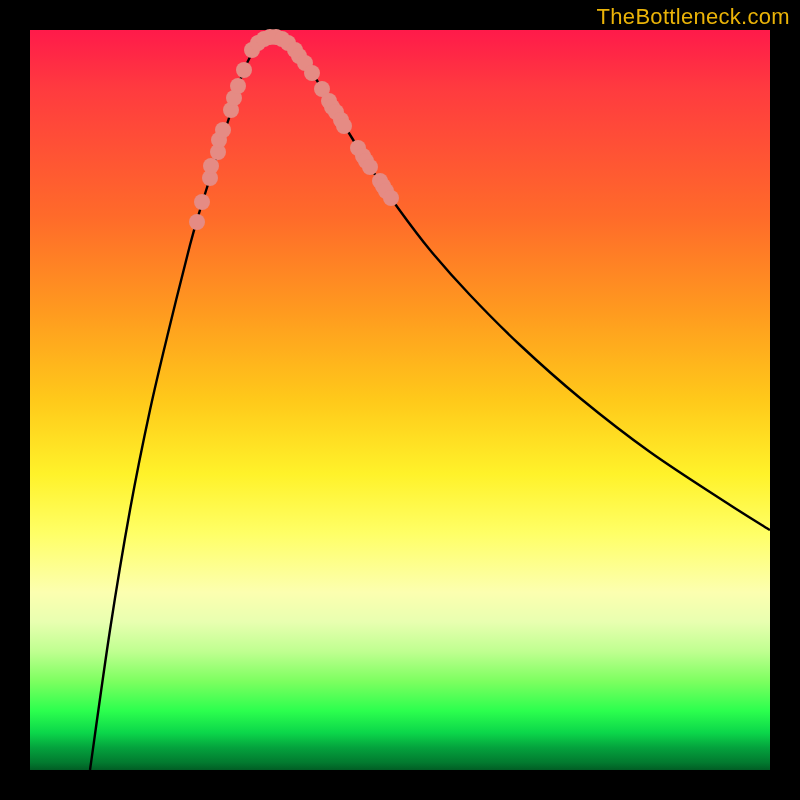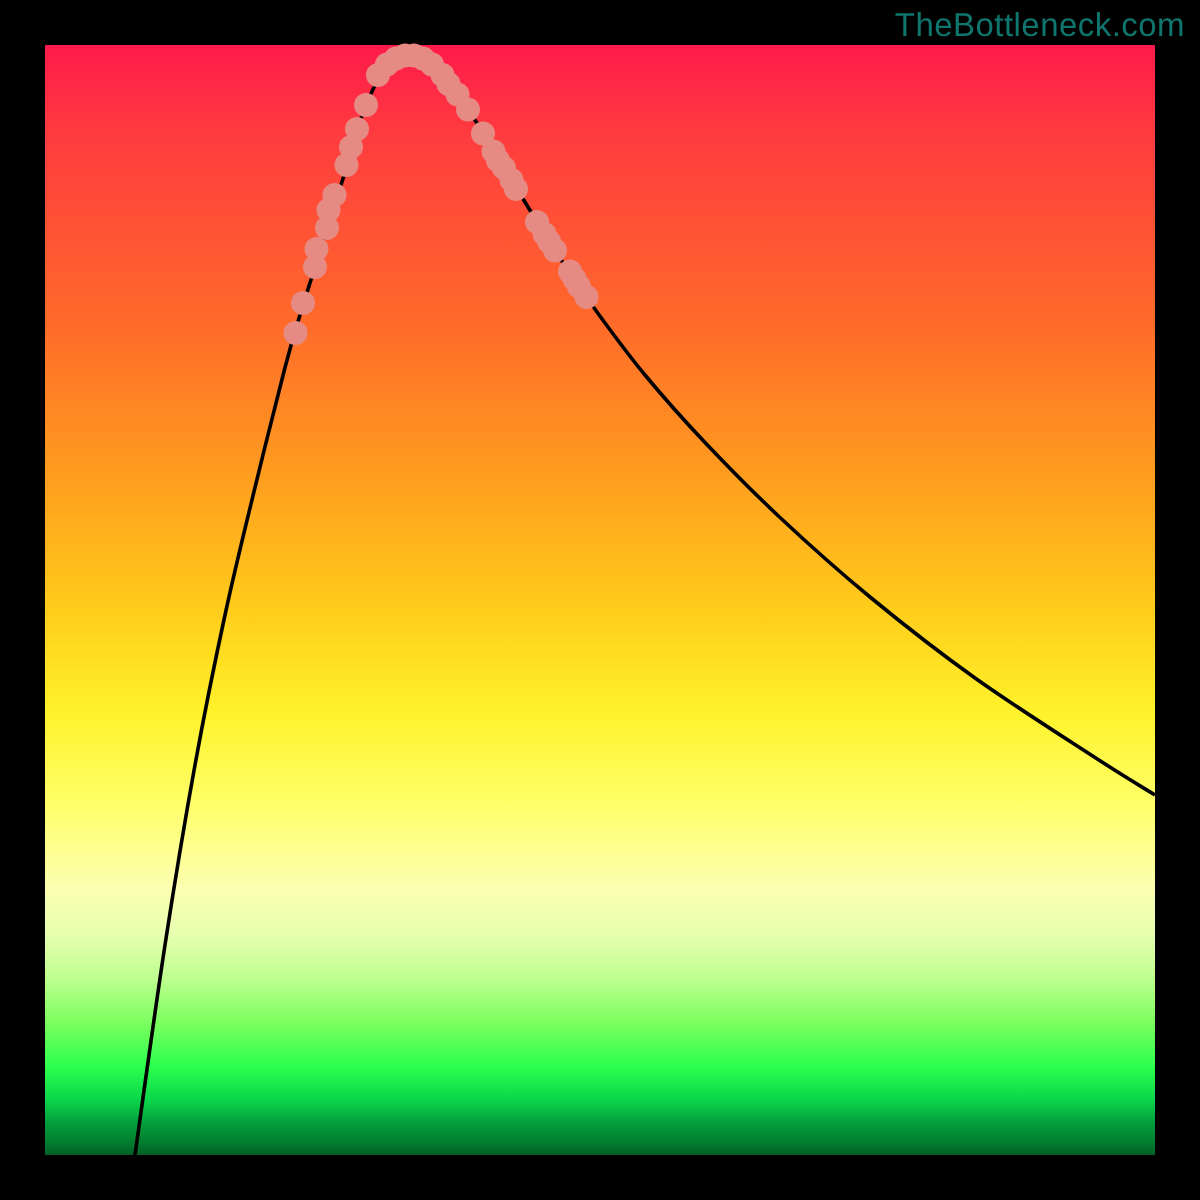--- a/index.html
+++ b/index.html
@@ -40,21 +40,21 @@
       #0bd64a 95%,
       #04a23d 97%,
       #027a2f 99%,
       #015d24 100%
     );
   }
   .watermark {
     position: absolute;
     top: 4px;
     right: 10px;
-    color: #0f766e;
+    color: #eab308;
     font-size: 22px;
     font-weight: 500;
     letter-spacing: 0.3px;
     user-select: none;
   }
   svg.curve {
     position: absolute;
     left: 0;
     top: 0;
     width: 740px;

